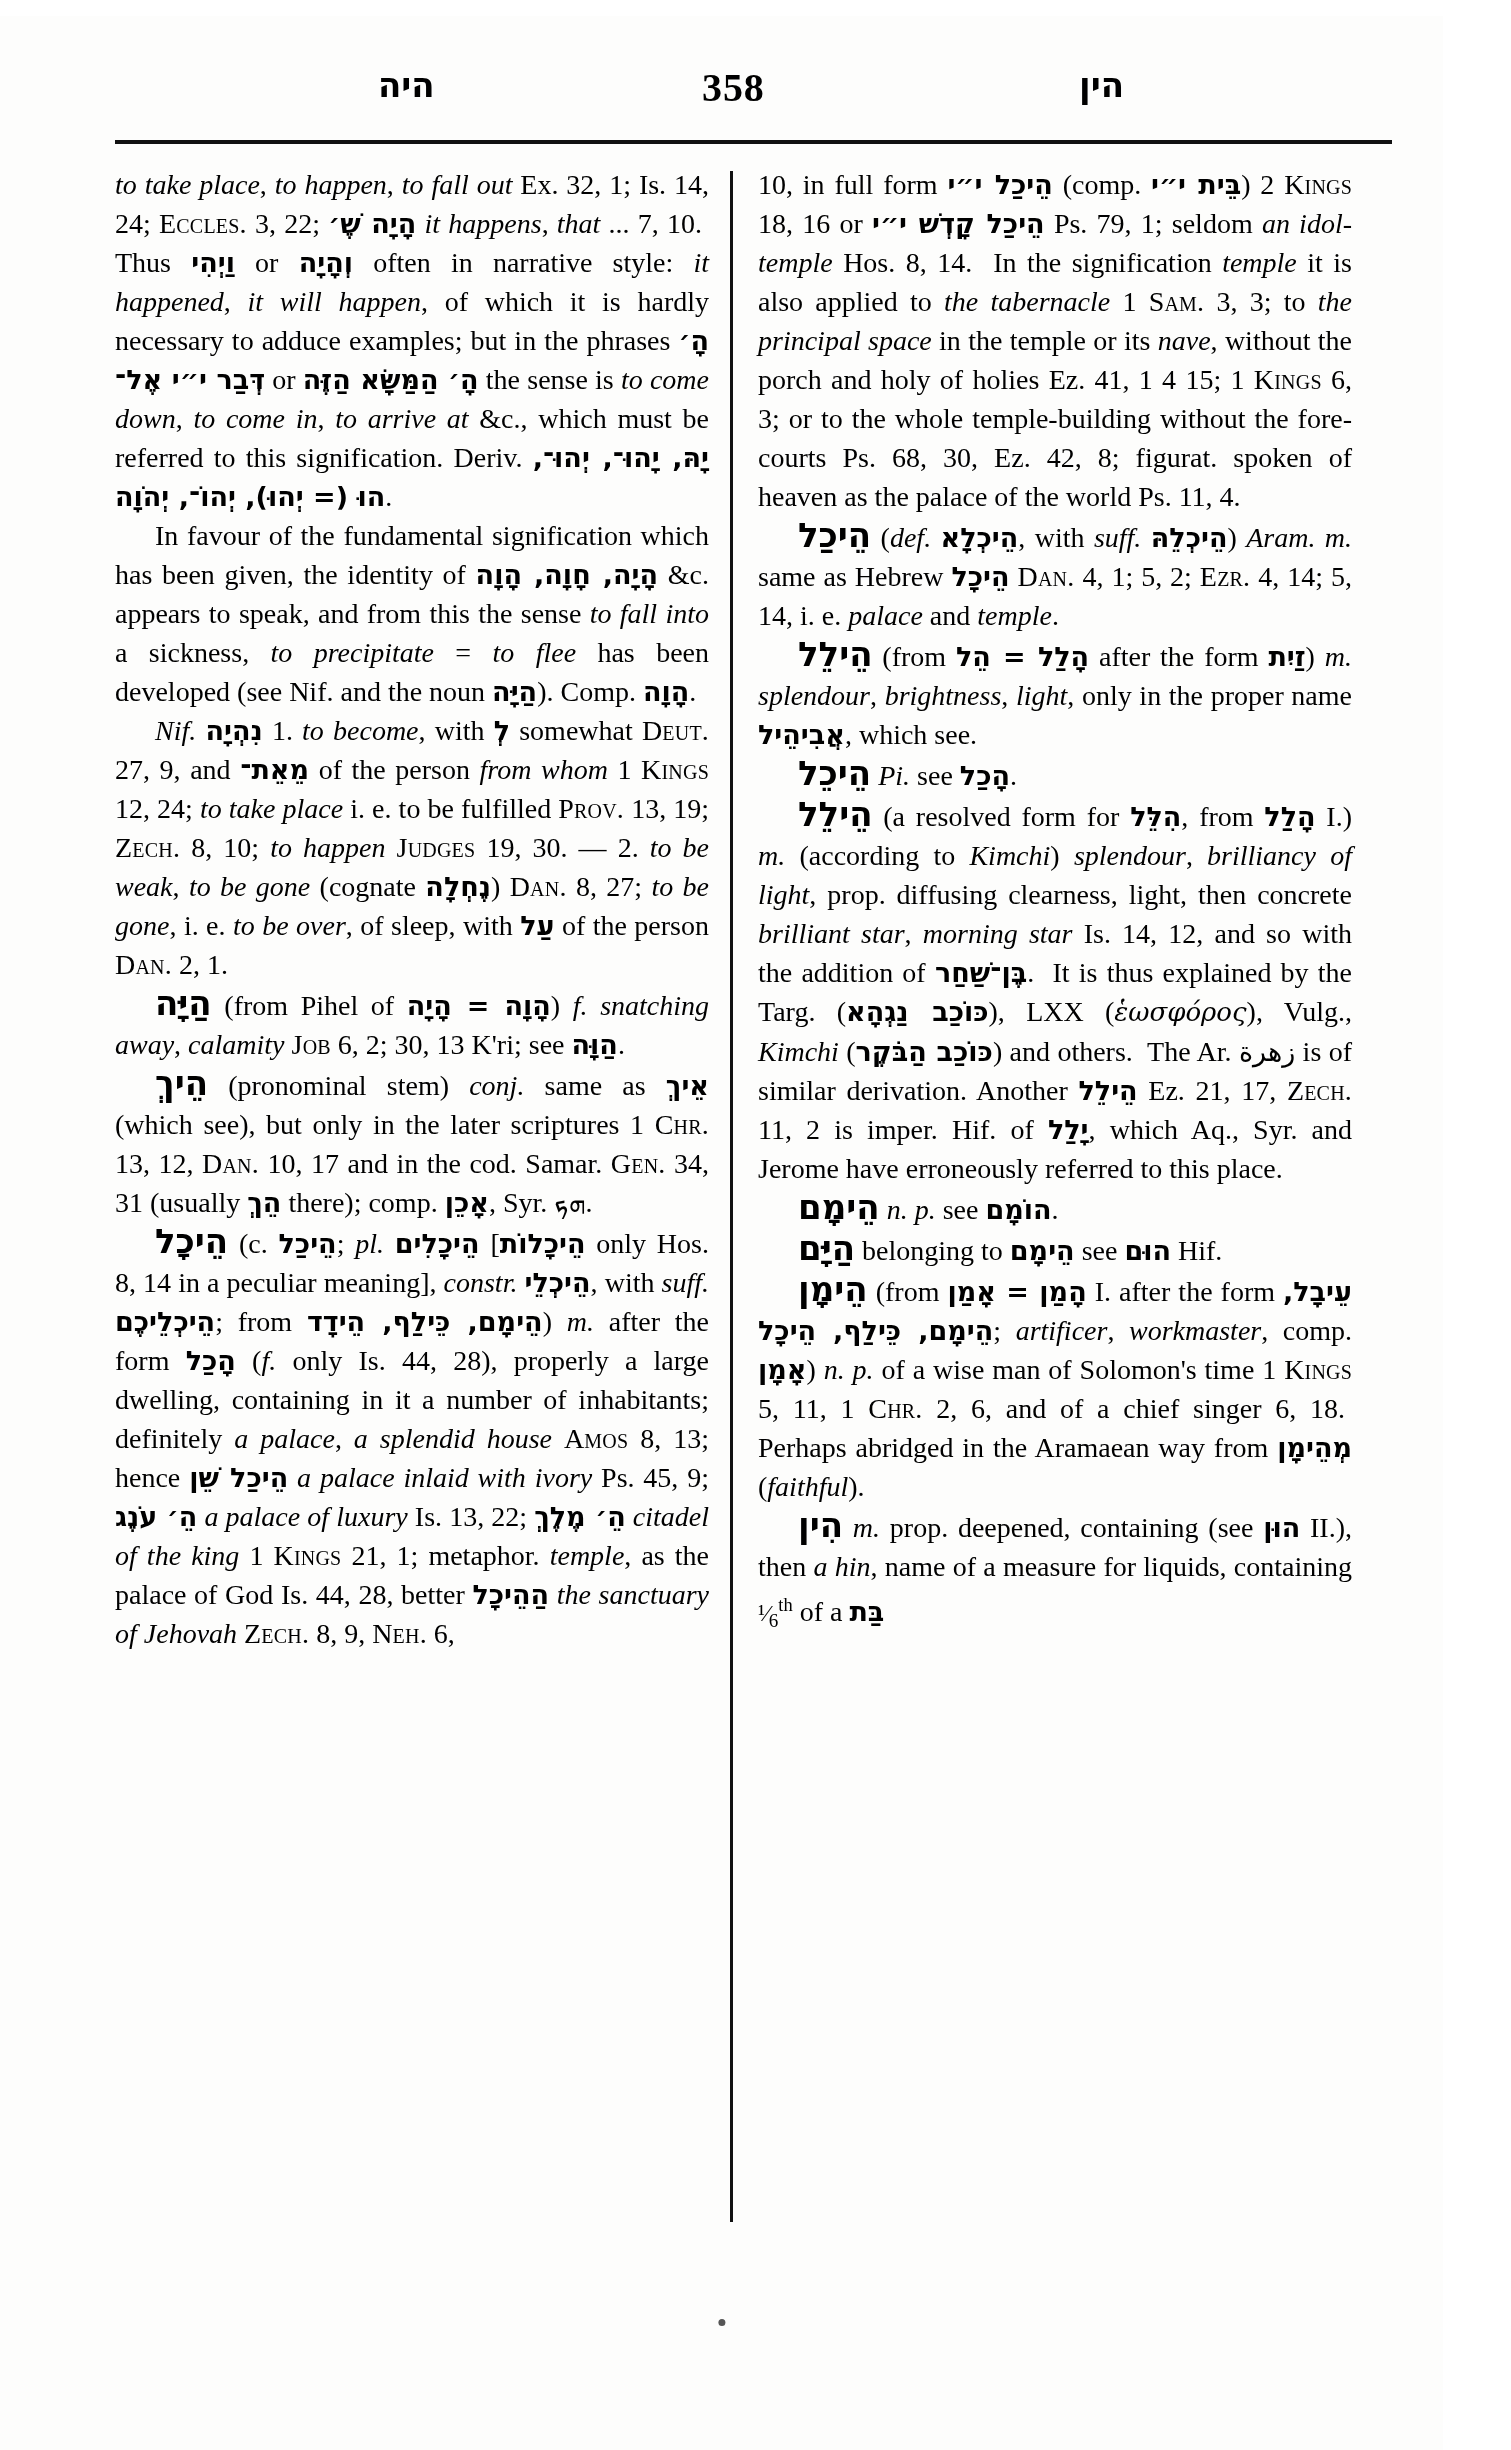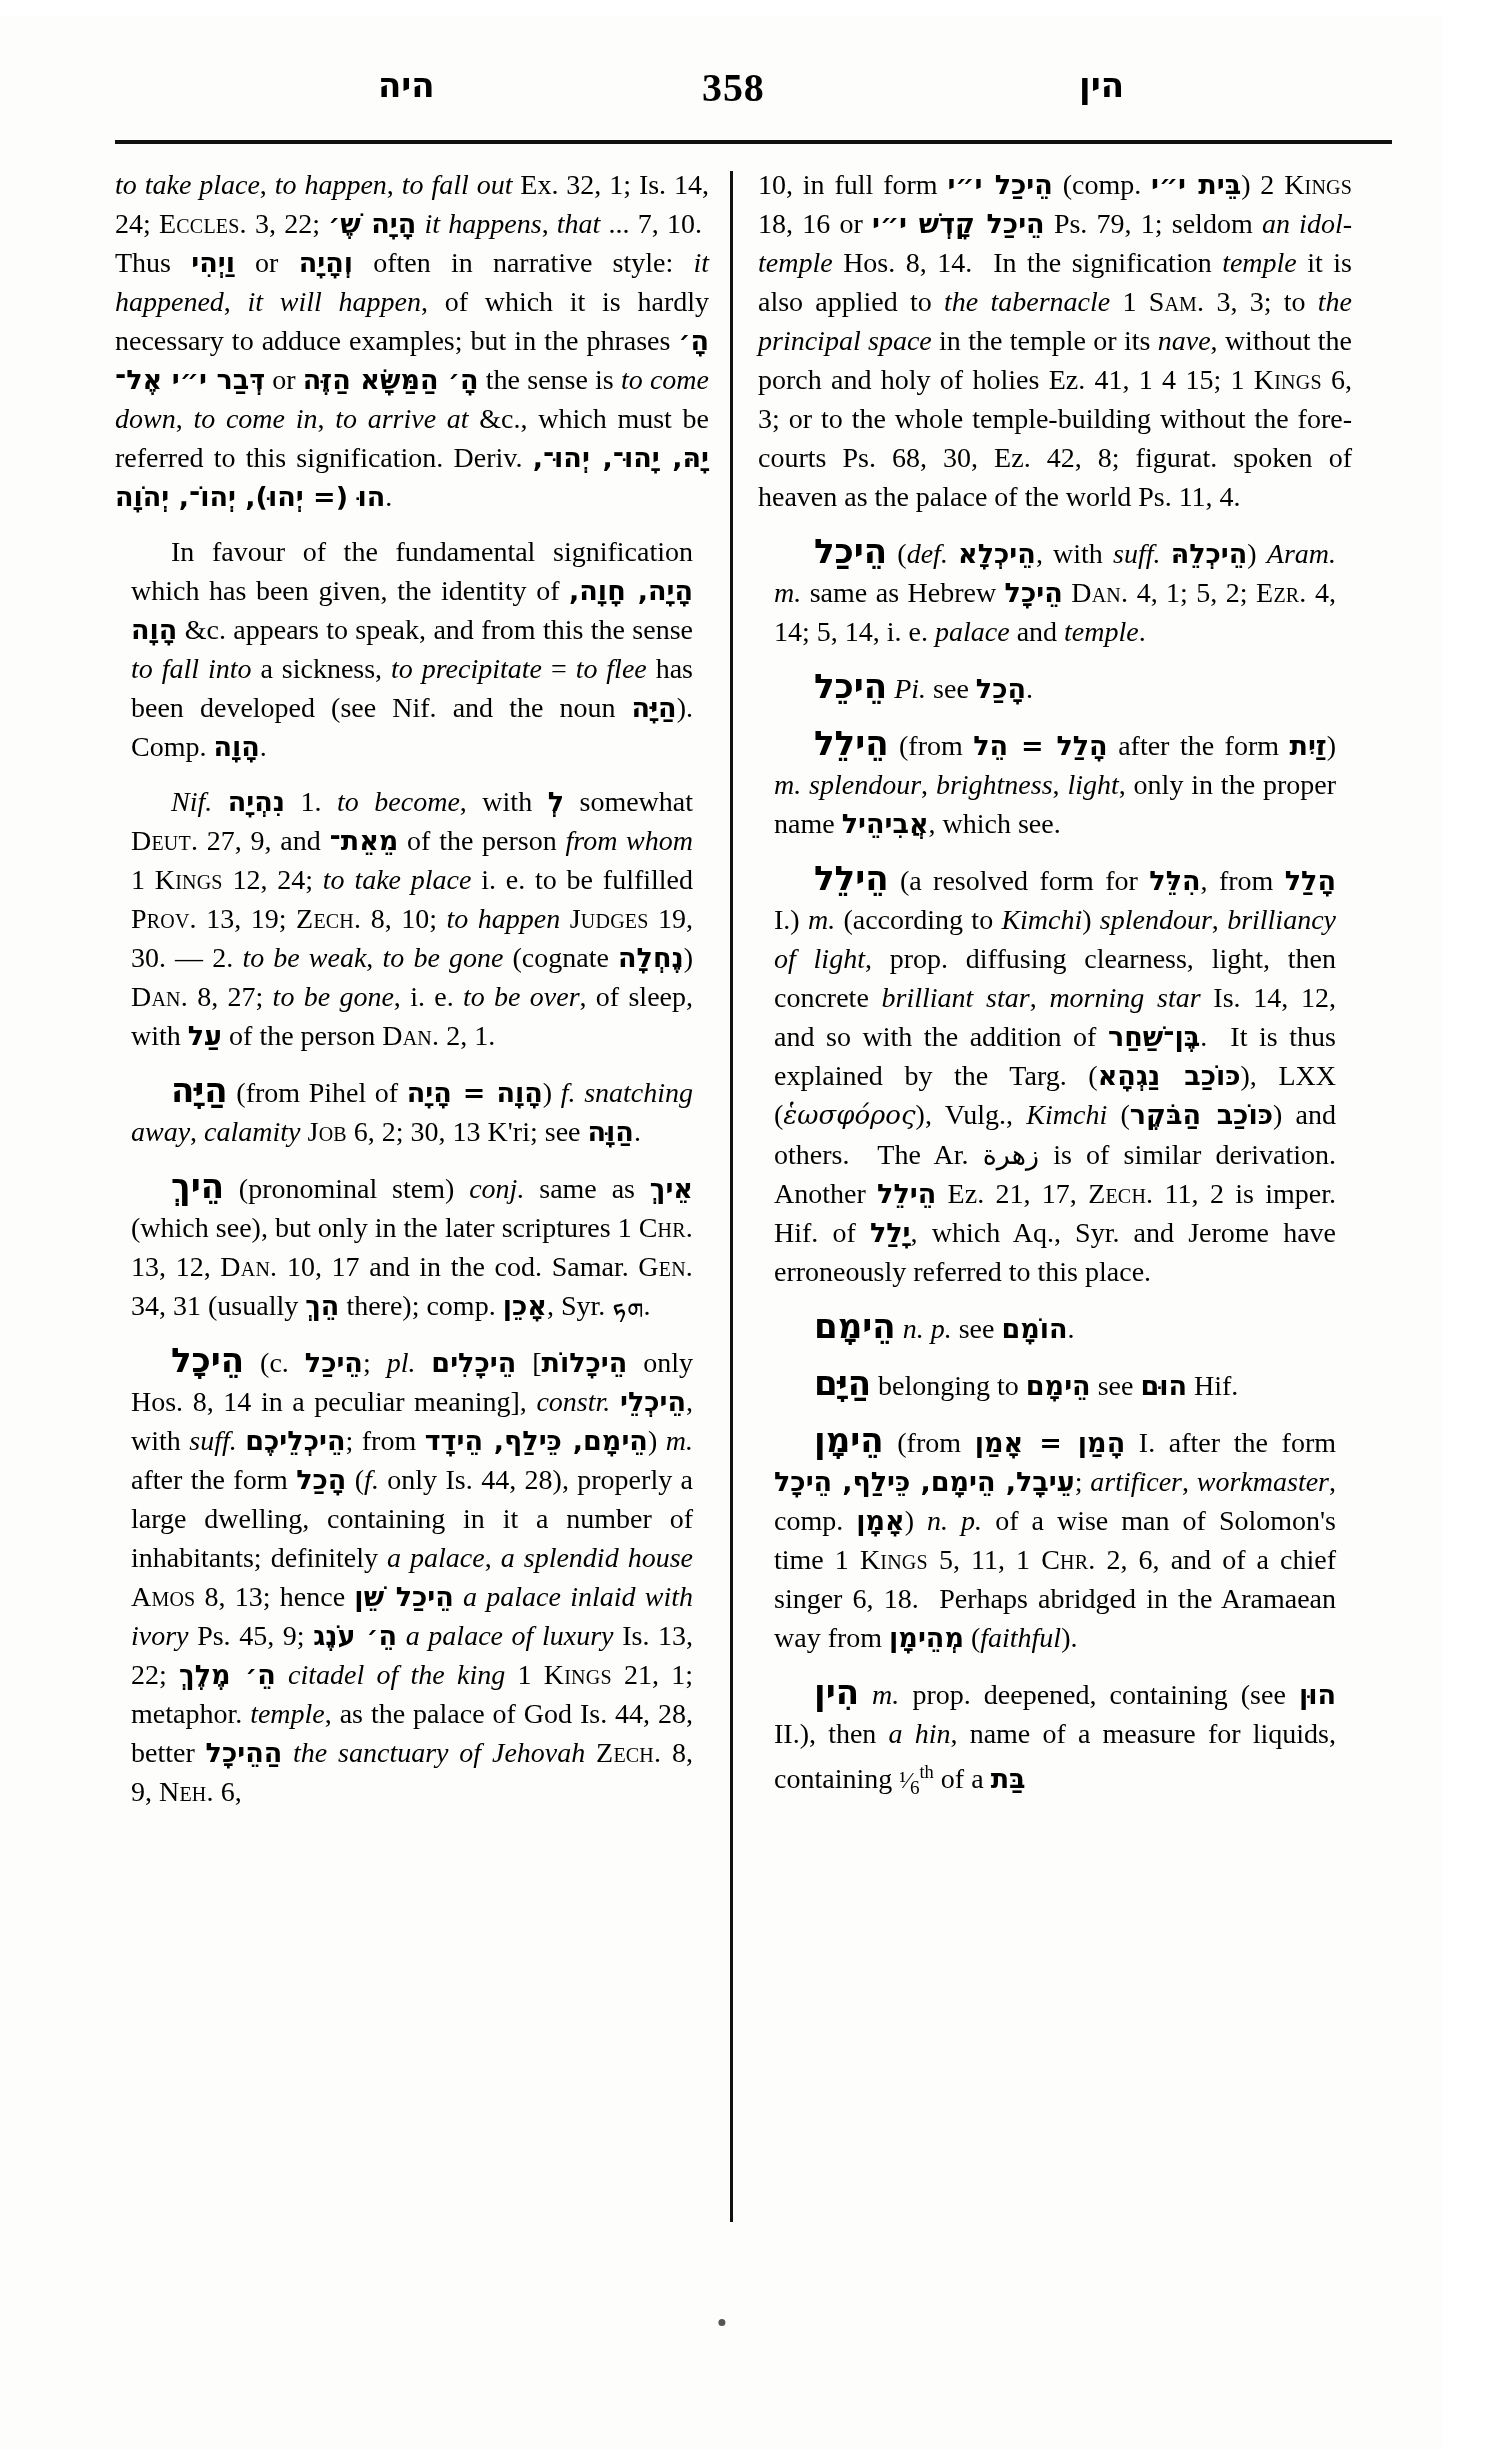--- a/index.html
+++ b/index.html
@@ -92,21 +92,21 @@
     width: 2.7px;
     height: 2051px;
     background: #111;
   }
 
   p.para {
     margin: 0;
     text-indent: 0;
   }
   p.indent {
-    margin: 16px;
+    margin: 0;
     text-indent: 40px;
   }
 
   i, .it { font-style: italic; }
 
   
   .sc {
     font-variant: small-caps;
     letter-spacing: 0.2px;
   }
@@ -172,22 +172,22 @@
         <p class="para"><i>to take place</i>, <i>to happen</i>, <i>to fall out</i> Ex. 32, 1; Is. 14, 24; <span class="sc">Eccles.</span> 3, 22; <span class="heb">הָיָה שֶׁ׳</span> <i>it happens</i>, <i>that</i> ... 7, 10.&nbsp; Thus <span class="heb">וַיְהִי</span> or <span class="heb">וְהָיָה</span> often in narrative style: <i>it happened</i>, <i>it will happen</i>, of which it is hardly necessary to adduce examples; but in the phrases <span class="heb">הָ׳ דְּבַר י״י אֶל־</span> or <span class="heb">הָ׳ הַמַּשָּׂא הַזֶּה</span> the sense is <i>to come down</i>, <i>to come in</i>, <i>to arrive at</i> &amp;c., which must be referred to this signification. Deriv. <span class="heb">יָהּ, יָהוּ־, יְהוּ־, הוּ (= יְהוּ), יְהוֹ־, יְהֹוָה</span>.</p>
         <p class="indent">In favour of the fundamental signification which has been given, the identity of <span class="heb">הָיָה, חָוָה, הָוָה</span> &amp;c. appears to speak, and from this the sense <i>to fall into</i> a sickness, <i>to precipitate</i> = <i>to flee</i> has been developed (see Nif. and the noun <span class="heb">הַיָּה</span>). Comp. <span class="heb">הָוָה</span>.</p>
         <p class="indent"><i>Nif.</i> <span class="heb">נִהְיָה</span> 1. <i>to become</i>, with <span class="heb">לְ</span> somewhat <span class="sc">Deut.</span> 27, 9, and <span class="heb">מֵאֵת־</span> of the person <i>from whom</i> 1 <span class="sc">Kings</span> 12, 24; <i>to take place</i> i. e. to be fulfilled <span class="sc">Prov.</span> 13, 19; <span class="sc">Zech.</span> 8, 10; <i>to happen</i> <span class="sc">Judges</span> 19, 30. — 2. <i>to be weak</i>, <i>to be gone</i> (cognate <span class="heb">נֶחְלָה</span>) <span class="sc">Dan.</span> 8, 27; <i>to be gone</i>, i. e. <i>to be over</i>, of sleep, with <span class="heb">עַל</span> of the person <span class="sc">Dan.</span> 2, 1.</p>
         <p class="indent"><span class="heb-lemma">הַיָּה</span> (from Pihel of <span class="heb">הָוָה = הָיָה</span>) <i>f.</i> <i>snatching away</i>, <i>calamity</i> <span class="sc">Job</span> 6, 2; 30, 13 K'ri; see <span class="heb">הַוָּה</span>.</p>
         <p class="indent"><span class="heb-lemma">הֵיךְ</span> (pronominal stem) <i>conj.</i> same as <span class="heb">אֵיךְ</span> (which see), but only in the later scriptures 1 <span class="sc">Chr.</span> 13, 12, <span class="sc">Dan.</span> 10, 17 and in the cod. Samar. <span class="sc">Gen.</span> 34, 31 (usually <span class="heb">הֵךְ</span> there); comp. <span class="heb">אָכֵן</span>, Syr. <span class="syr">ܗܟ</span>.</p>
         <p class="indent"><span class="heb-lemma">הֵיכָל</span> (c. <span class="heb">הֵיכַל</span>; <i>pl.</i> <span class="heb">הֵיכָלִים</span> [<span class="heb">הֵיכָלוֹת</span> only Hos. 8, 14 in a peculiar meaning], <i>constr.</i> <span class="heb">הֵיכְלֵי</span>, with <i>suff.</i> <span class="heb">הֵיכְלֵיכֶם</span>; from <span class="heb">הֵימָם, כֵּילַף, הֵידָד</span>) <i>m.</i> after the form <span class="heb">הָכַל</span> (<i>f.</i> only Is. 44, 28), properly a large dwelling, containing in it a number of inhabitants; definitely <i>a palace</i>, <i>a splendid house</i> <span class="sc">Amos</span> 8, 13; hence <span class="heb">הֵיכַל שֵׁן</span> <i>a palace inlaid with ivory</i> Ps. 45, 9; <span class="heb">הֵ׳ עֹנֶג</span> <i>a palace of luxury</i> Is. 13, 22; <span class="heb">הֵ׳ מֶלֶךְ</span> <i>citadel of the king</i> 1 <span class="sc">Kings</span> 21, 1; metaphor. <i>temple</i>, as the palace of God Is. 44, 28, better <span class="heb">הַהֵיכָל</span> <i>the sanctuary of Jehovah</i> <span class="sc">Zech.</span> 8, 9, <span class="sc">Neh.</span> 6,</p>
       </div>
     <div class="col col-right">
         <p class="para">10, in full form <span class="heb">הֵיכַל י״י</span> (comp. <span class="heb">בֵּית י״י</span>) 2 <span class="sc">Kings</span> 18, 16 or <span class="heb">הֵיכַל קָדְשׁ י״י</span> Ps. 79, 1; seldom <i>an idol-temple</i> Hos. 8, 14.&nbsp; In the signification <i>temple</i> it is also applied to <i>the tabernacle</i> 1 <span class="sc">Sam.</span> 3, 3; to <i>the principal space</i> in the temple or its <i>nave</i>, without the porch and holy of holies Ez. 41, 1 4 15; 1 <span class="sc">Kings</span> 6, 3; or to the whole temple-building without the fore-courts Ps. 68, 30, Ez. 42, 8; figurat. spoken of heaven as the palace of the world Ps. 11, 4.</p>
         <p class="indent"><span class="heb-lemma">הֵיכַל</span> (<i>def.</i> <span class="heb">הֵיכְלָא</span>, with <i>suff.</i> <span class="heb">הֵיכְלֵהּ</span>) <i>Aram. m.</i> same as Hebrew <span class="heb">הֵיכָל</span> <span class="sc">Dan.</span> 4, 1; 5, 2; <span class="sc">Ezr.</span> 4, 14; 5, 14, i. e. <i>palace</i> and <i>temple</i>.</p>
+        <p class="indent"><span class="heb-lemma">הֵילֵל</span> (from <span class="heb">הָלַל = הֵל</span> after the form <span class="heb">זַיִת</span>) <i>m. splendour</i>, <i>brightness</i>, <i>light</i>, only in the proper name <span class="heb">אֲבִיהֵיל</span>, which see.</p>
         <p class="indent"><span class="heb-lemma">הֵיכֵל</span> <i>Pi.</i> see <span class="heb">הָכַל</span>.</p>
-        <p class="indent"><span class="heb-lemma">הֵילֵל</span> (from <span class="heb">הָלַל = הֵל</span> after the form <span class="heb">זַיִת</span>) <i>m. splendour</i>, <i>brightness</i>, <i>light</i>, only in the proper name <span class="heb">אֲבִיהֵיל</span>, which see.</p>
         <p class="indent"><span class="heb-lemma">הֵילֵל</span> (a resolved form for <span class="heb">הִלֵּל</span>, from <span class="heb">הָלַל</span> I.) <i>m.</i> (according to <i>Kimchi</i>) <i>splendour</i>, <i>brilliancy of light</i>, prop. diffusing clearness, light, then concrete <i>brilliant star</i>, <i>morning star</i> Is. 14, 12, and so with the addition of <span class="heb">בֶּן־שַׁחַר</span>.&nbsp; It is thus explained by the Targ. (<span class="heb">כּוֹכַב נַגְהָא</span>), LXX (<span class="grk">ἑωσφόρος</span>), Vulg., <i>Kimchi</i> (<span class="heb">כּוֹכַב הַבֹּקֶר</span>) and others.&nbsp; The Ar. <span class="arab">زهرة</span> is of similar derivation. Another <span class="heb">הֵילֵל</span> Ez. 21, 17, <span class="sc">Zech.</span> 11, 2 is imper. Hif. of <span class="heb">יָלַל</span>, which Aq., Syr. and Jerome have erroneously referred to this place.</p>
         <p class="indent"><span class="heb-lemma">הֵימָם</span> <i>n. p.</i> see <span class="heb">הוֹמָם</span>.</p>
         <p class="indent"><span class="heb-lemma">הַיָּם</span> belonging to <span class="heb">הֵימָם</span> see <span class="heb">הוּם</span> Hif.</p>
         <p class="indent"><span class="heb-lemma">הֵימָן</span> (from <span class="heb">הָמַן = אָמַן</span> I. after the form <span class="heb">עֵיבָל, הֵימָם, כֵּילַף, הֵיכָל</span>; <i>artificer</i>, <i>workmaster</i>, comp. <span class="heb">אָמָן</span>) <i>n. p.</i> of a wise man of Solomon's time 1 <span class="sc">Kings</span> 5, 11, 1 <span class="sc">Chr.</span> 2, 6, and of a chief singer 6, 18.&nbsp; Perhaps abridged in the Aramaean way from <span class="heb">מְהֵימָן</span> (<i>faithful</i>).</p>
         <p class="indent"><span class="heb-lemma">הִין</span> <i>m.</i> prop. deepened, containing (see <span class="heb">הוּן</span> II.), then <i>a hin</i>, name of a measure for liquids, containing <span class="frac">¹⁄<sub>6</sub></span><sup>th</sup> of a <span class="heb">בַּת</span></p>
       </div>
   </div>
 
   <div class="footmark"></div>
 </div>

